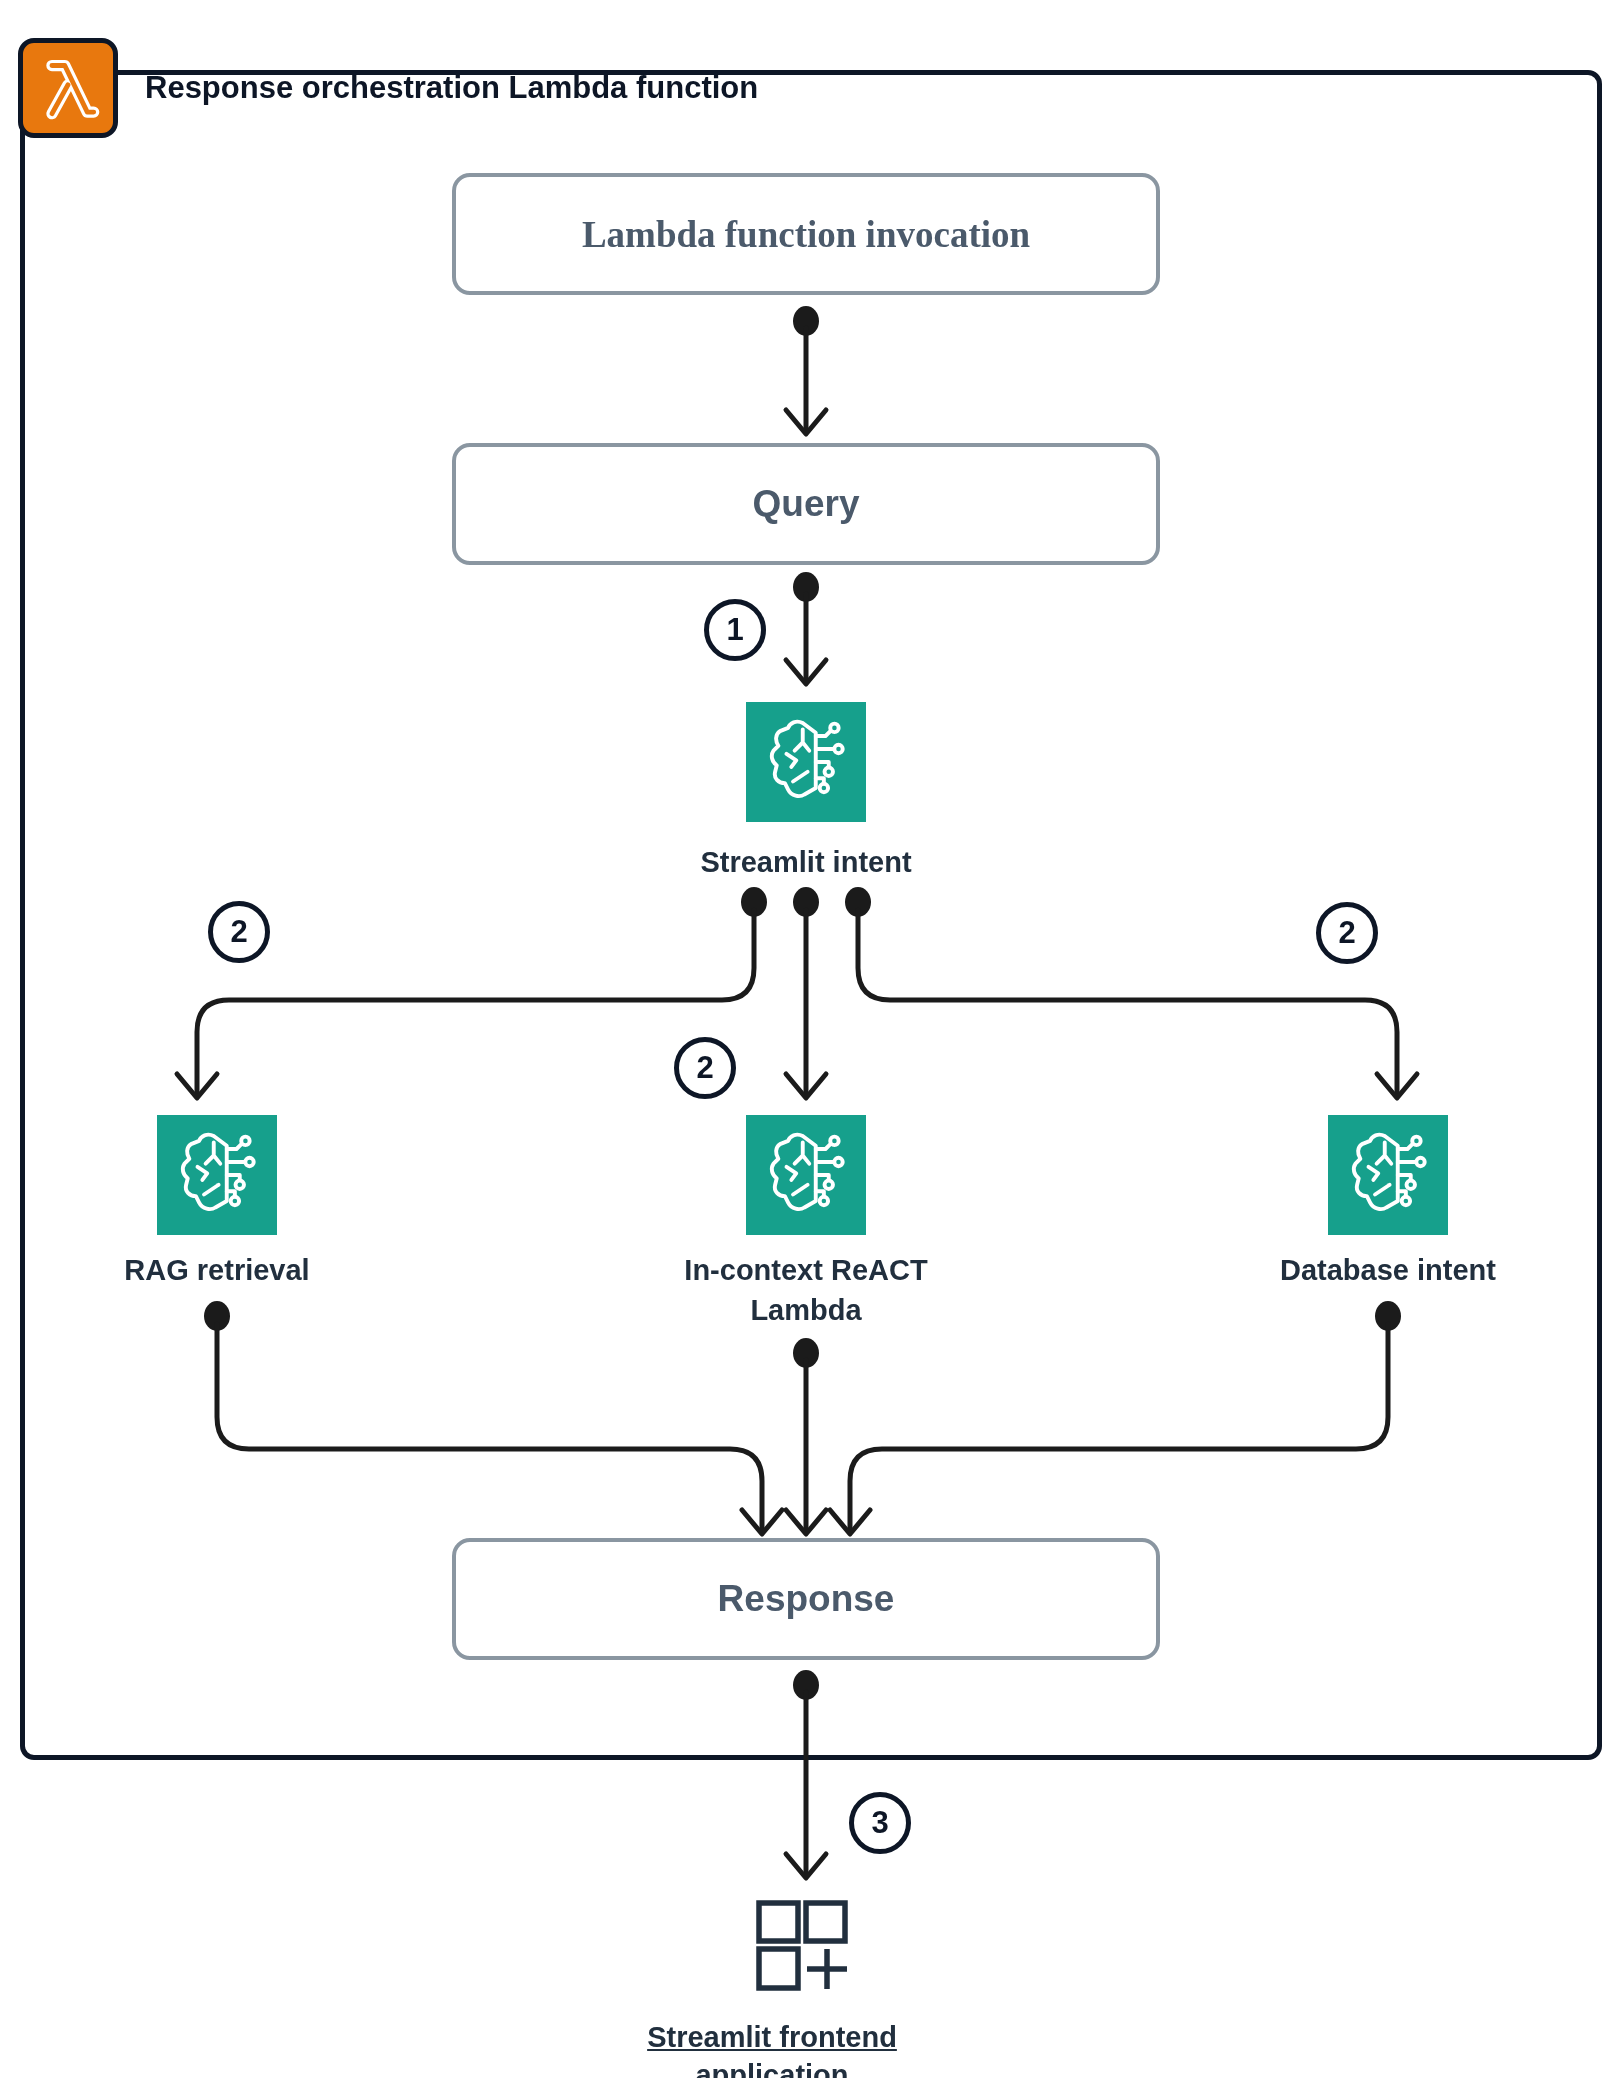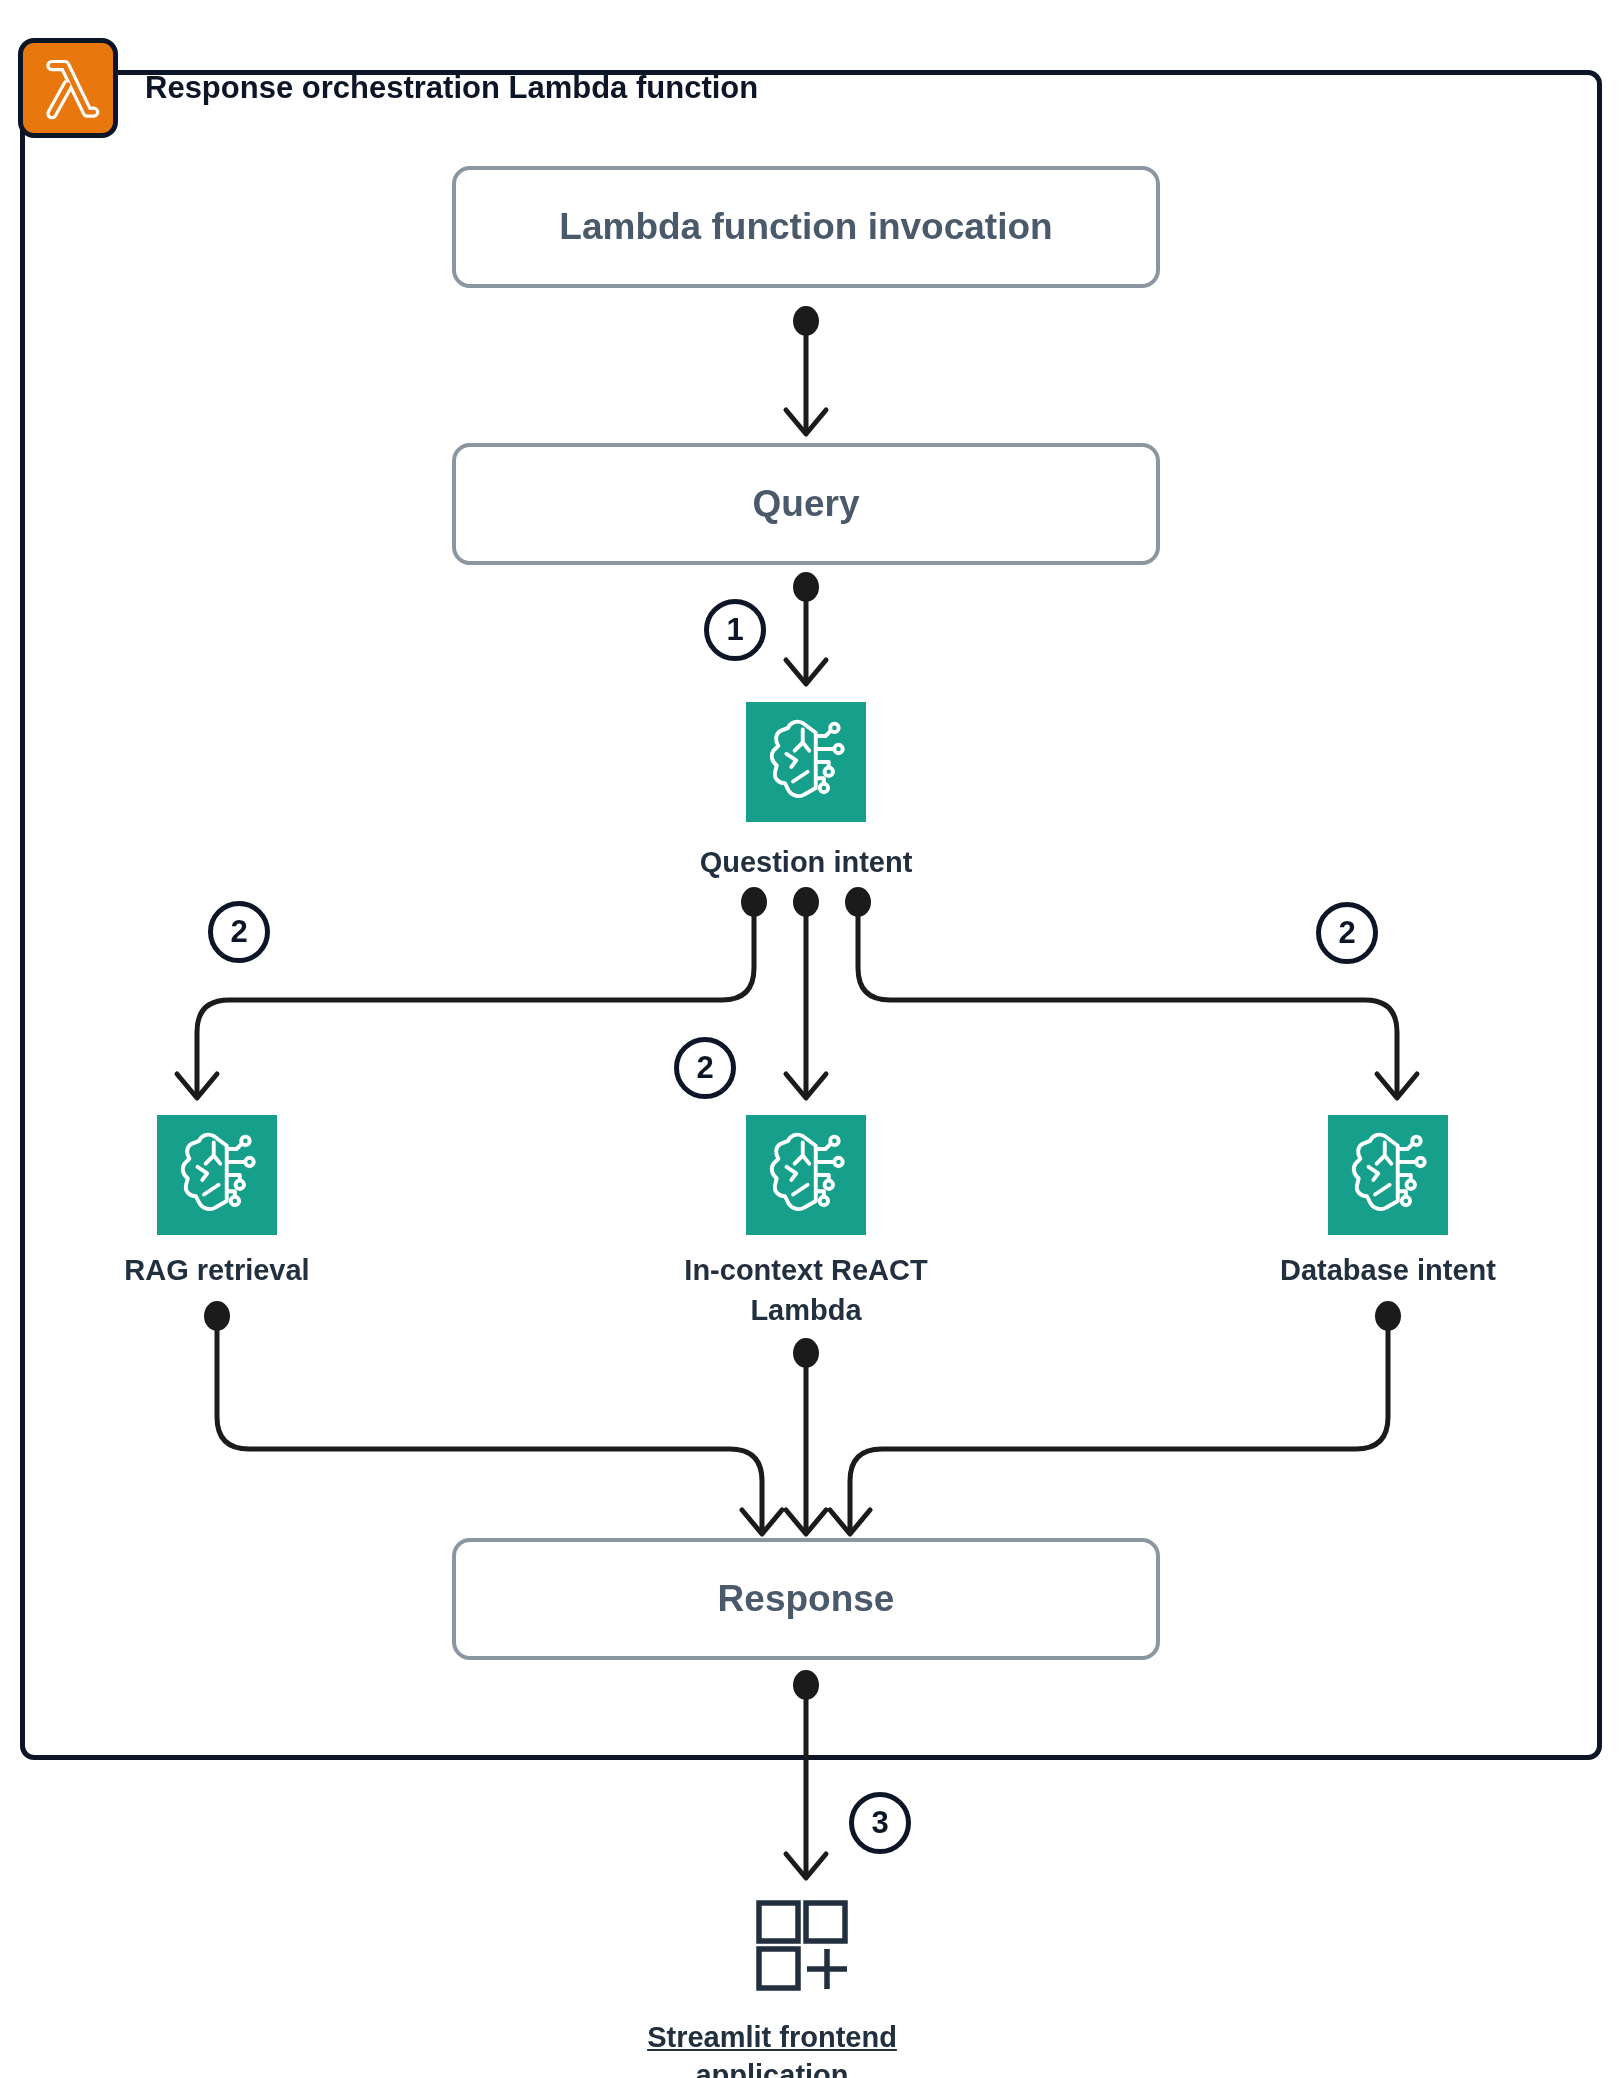--- a/index.html
+++ b/index.html
@@ -21,21 +21,21 @@
   .title{
     position:absolute;left:145px;top:40px;font-size:31px;font-weight:700;
     color:var(--navy,#0D1626);line-height:36px;white-space:nowrap;
   }
   .box{
     position:absolute;left:452px;width:708px;height:122px;box-sizing:border-box;
     border:4px solid var(--box_border,#8A96A1);border-radius:18px;background:#ffffff;
     display:flex;align-items:center;justify-content:center;
     font-size:37px;font-weight:600;color:var(--box_text,#4B5A6B);
   }
-  .box.invocation{top:136px;}
+  .box.invocation{top:143px;font-family:Liberation Serif, serif;}
   .box.query{top:413px;}
   .box.response{top:1508px;}
   .tile{
     position:absolute;width:120px;height:120px;background:var(--teal,#16A08C);
     display:flex;align-items:center;justify-content:center;
   }
   .tile svg{width:104px;height:104px;}
   .tile.intent{left:746px;top:672px;}
   .tile.rag{left:157px;top:1085px;}
   .tile.agent{left:746px;top:1085px;}
@@ -124,21 +124,21 @@
     <svg viewBox="0 0 64 64">
         <use href="#brain-glyph"></use>
       </svg>
   </div>
   <div class="tile db">
     <svg viewBox="0 0 64 64">
         <use href="#brain-glyph"></use>
       </svg>
   </div>
 
-  <div class="node-label label-intent">Question intent</div>
+  <div class="node-label label-intent">Streamlit intent</div>
   <div class="node-label label-rag">RAG retrieval</div>
   <div class="node-label label-agent">In-context ReACT Lambda</div>
   <div class="node-label label-db">Database intent</div>
   <div class="node-label label-frontend">Streamlit frontend application</div>
 
   <div class="badge s1">1</div>
   <div class="badge s2l">2</div>
   <div class="badge s2m">2</div>
   <div class="badge s2r">2</div>
   <div class="badge s3">3</div>

